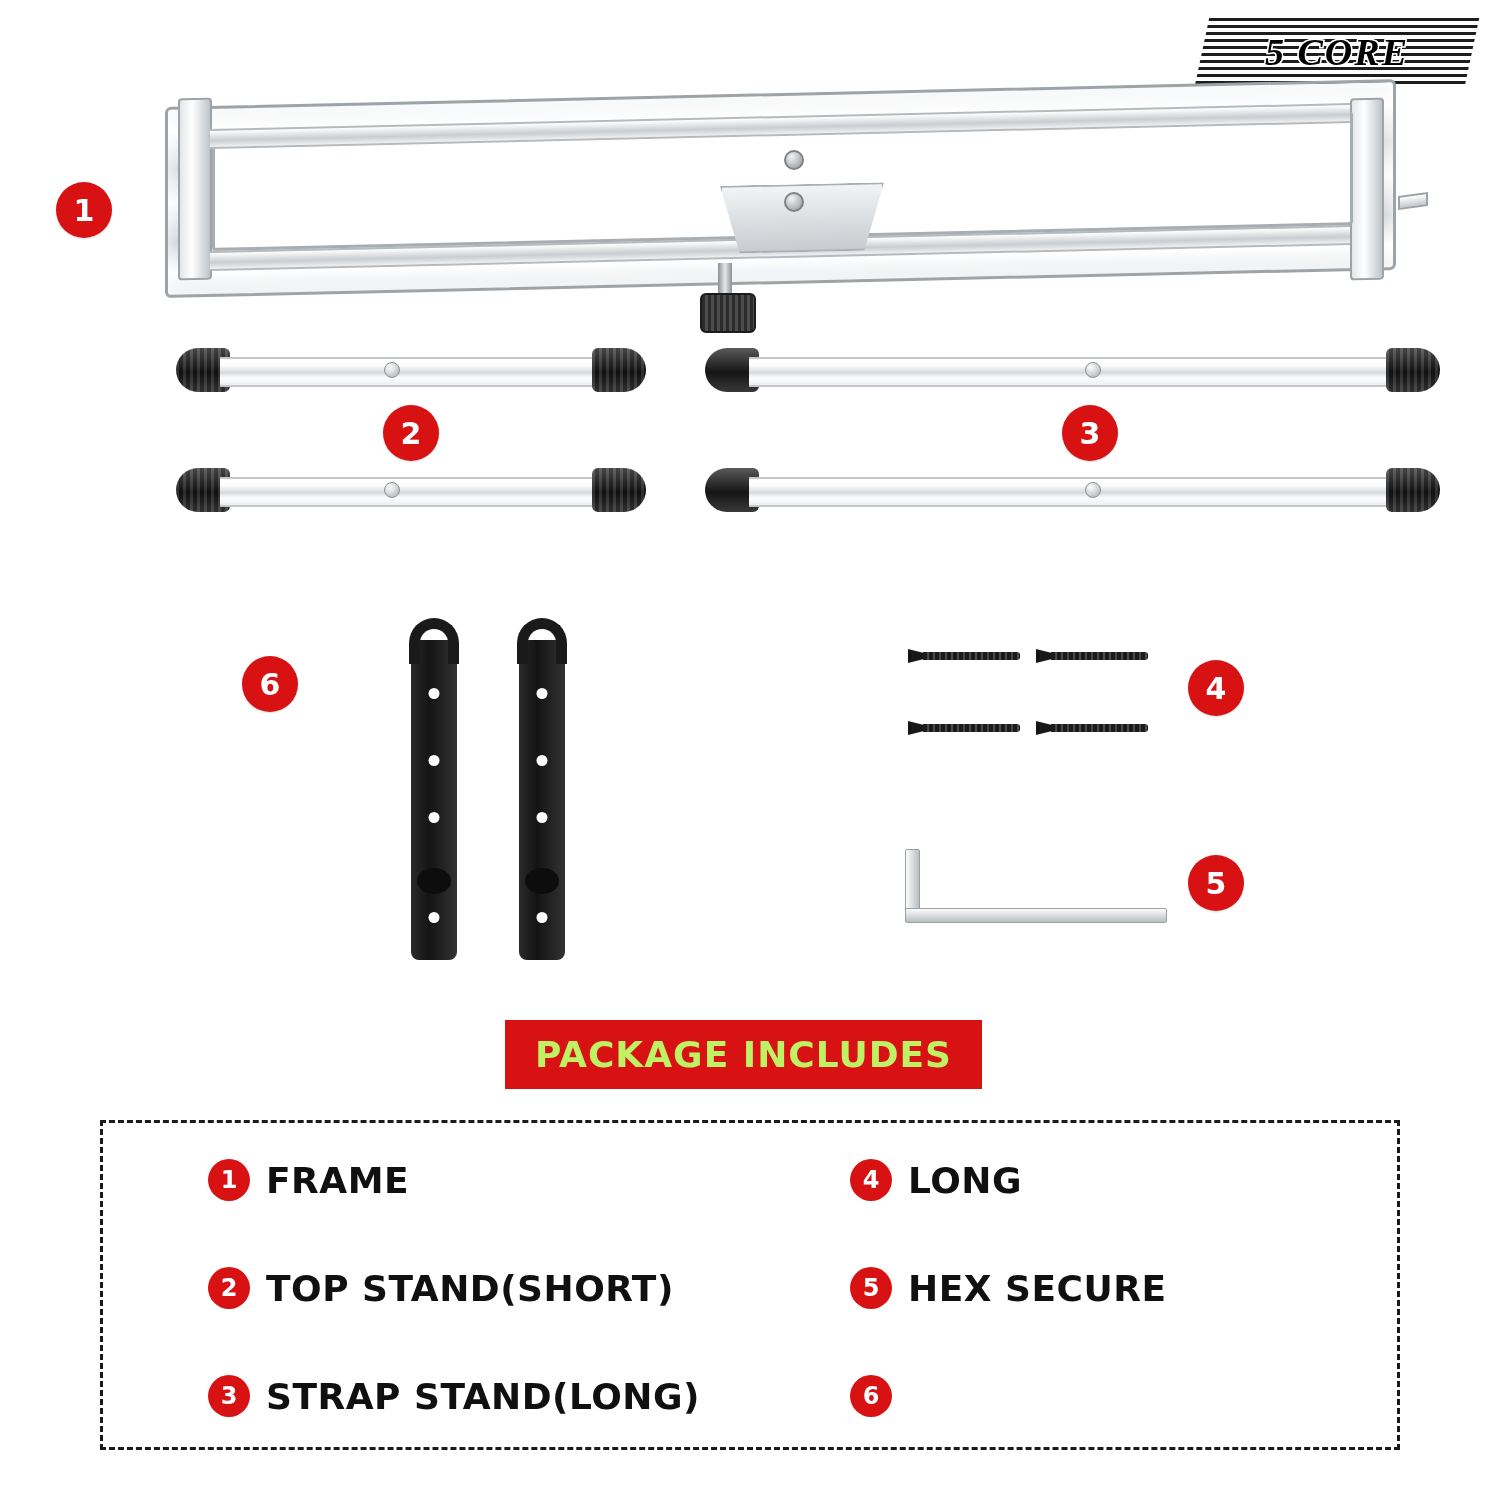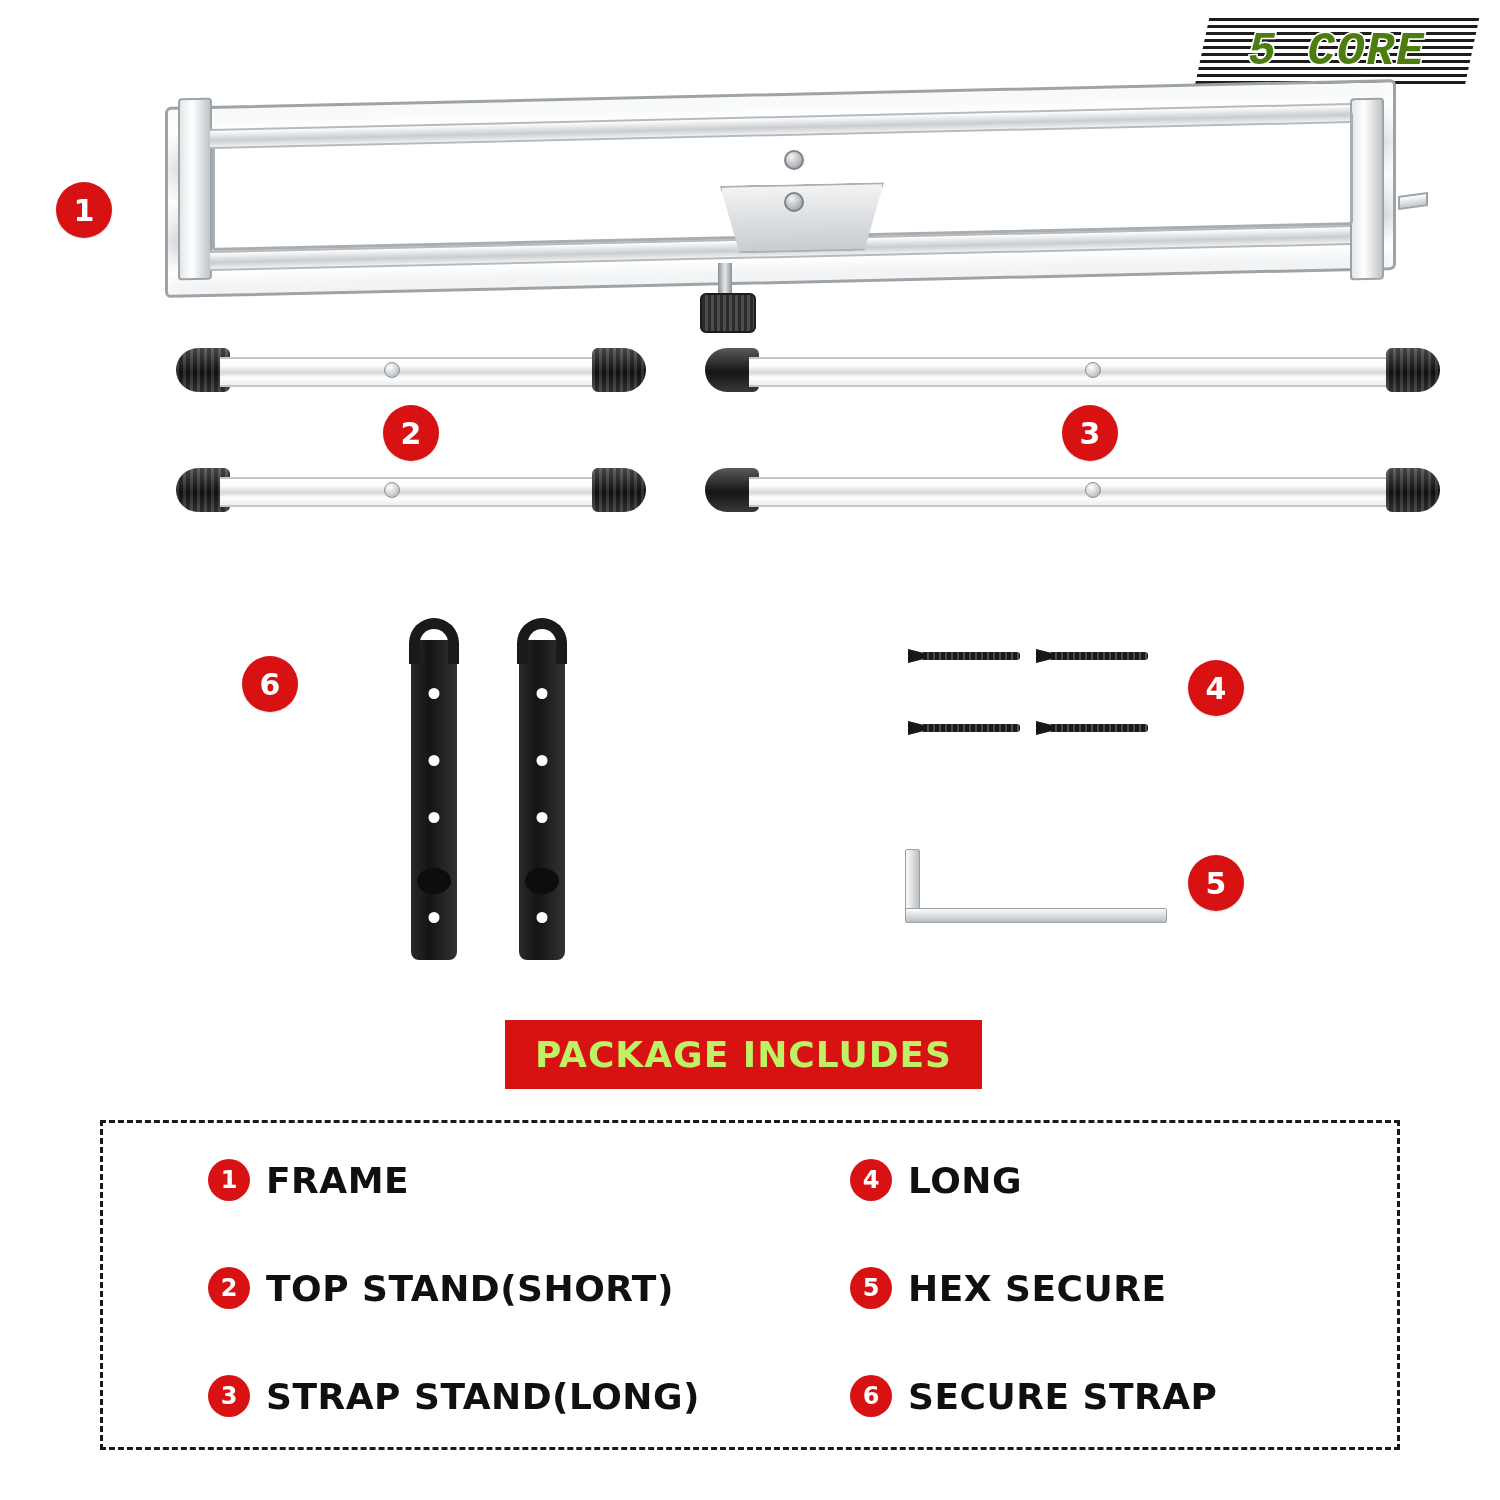--- a/index.html
+++ b/index.html
@@ -36,26 +36,26 @@
       #ffffff 3px, #ffffff 7px
     );
     transform: skewX(-12deg);
   }
   .brand .logo-text {
     position: absolute;
     inset: 0;
     display: flex;
     align-items: center;
     justify-content: center;
-    font-family: Liberation Mono, monospace;
+    font-family: Liberation Serif, serif;
     font-weight: bold;
     font-style: italic;
-    font-size: 46px;
+    font-size: 38px;
     letter-spacing: 2px;
-    color: #4d7c0f;
+    color: #000000;
     -webkit-text-stroke: 3px #ffffff;
     paint-order: stroke fill;
     text-shadow:
       -1px -1px 0 #fff, 1px -1px 0 #fff,
       -1px 1px 0 #fff, 1px 1px 0 #fff,
       0 0 1px #fff;
   }
 
   
   .badge {
@@ -509,19 +509,18 @@
         <div class="legend-item">
           <div class="legend-num">4</div>
           <div class="legend-label">LONG</div>
         </div>
         <div class="legend-item">
           <div class="legend-num">5</div>
           <div class="legend-label">HEX SECURE</div>
         </div>
         <div class="legend-item">
           <div class="legend-num">6</div>
-          <div class="legend-label">SECURE STRAP</div>
         </div>
       </div>
     </div>
   </div>
 
 </div>
 
 </body></html>

